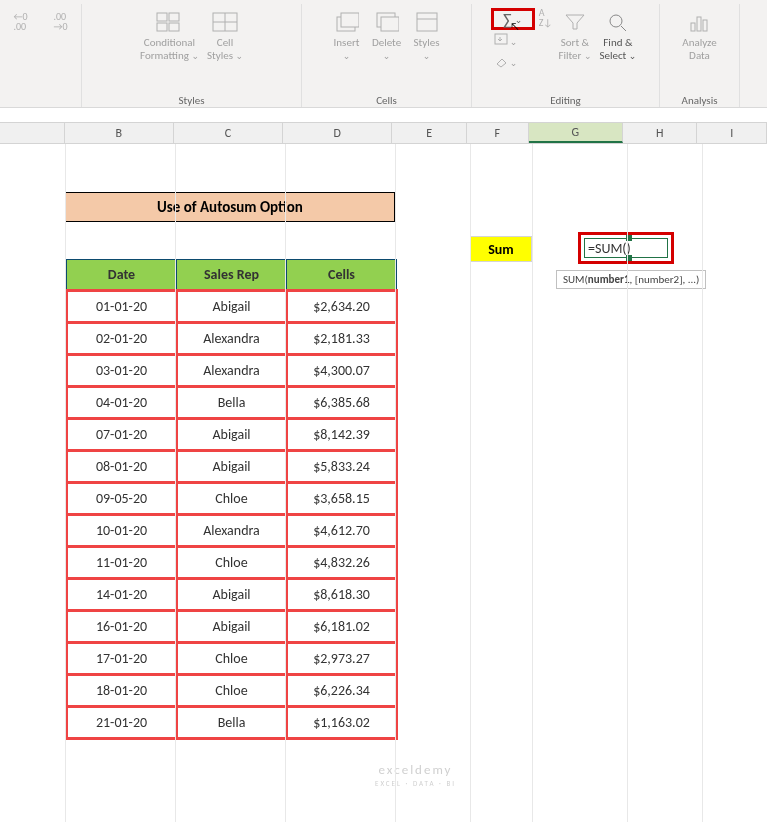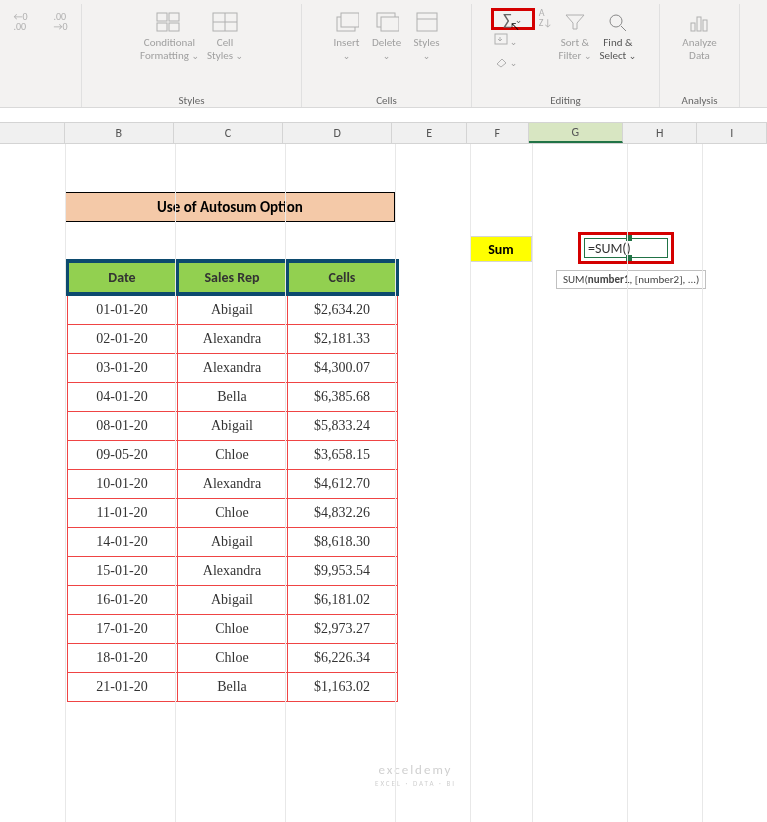--- a/index.html
+++ b/index.html
@@ -23,25 +23,25 @@
   .sheet-wrap { margin-top: 14px; }
   .col-headers { display: flex; border-top: 1px solid #d4d4d4; border-bottom: 1px solid #d4d4d4; background: #f0f0f0; font-size: 12px; }
   .col-h { height: 20px; display: flex; align-items: center; justify-content: center; border-right: 1px solid #d4d4d4; color: #555; }
   .col-h.active { background: #d8e6c2; border-bottom: 2px solid #217346; }
   .grid-area { position: relative; height: 690px; }
   .gridline-v { position: absolute; top: 0; bottom: 0; width: 1px; background: #e8e8e8; }
   
   
   .title-cell { position: absolute; left: 65px; top: 48px; width: 330px; height: 30px; background: #f4c9a8; border: 1px solid #000; display: flex; align-items: center; justify-content: center; font-weight: bold; font-size: 15px; color: #000; }
   .data-table { position: absolute; left: 65px; top: 115px; border-collapse: collapse; font-size: 14px; }
-  .data-table th { background: #92d050; border: 4px solid #0c4a6e; padding: 6px 0; font-weight: bold; text-align: center; }
+  .data-table th { background: #92d050; border: 1px solid #0c4a6e; padding: 6px 0; font-weight: bold; text-align: center; }
   .data-table th:nth-child(1) { width: 110px; }
   .data-table th:nth-child(2) { width: 110px; }
   .data-table th:nth-child(3) { width: 110px; }
-  .data-table td { border: 1px solid #ef4444; padding: 6px 0; text-align: center; height: 20px; font-family: Liberation Serif, serif; }
+  .data-table td { border: 3px solid #ef4444; padding: 6px 0; text-align: center; height: 20px; }
   
   
   .sum-label { position: absolute; left: 470px; top: 92px; width: 62px; height: 26px; background: #ffff00; display: flex; align-items: center; justify-content: center; font-weight: bold; font-size: 14px; border: 1px solid #d4d4d4; color: #000; }
   .sum-cell { position: absolute; left: 532px; top: 88px; width: 96px; height: 32px; border: 3px solid #d40000; display: flex; align-items: center; padding-left: 4px; font-size: 14px; margin-left: 46px; }
   .sum-cell-inner { border: 1px solid #217346; position: absolute; inset: 3px; display: flex; align-items: center; padding-left: 3px; }
   .green-dot { width: 6px; height: 6px; background: #217346; position: absolute; }
   .tooltip { position: absolute; left: 556px; top: 126px; background: #fff; border: 1px solid #c0c0c0; padding: 2px 6px; font-size: 11px; color: #444; }
   .tooltip b { font-weight: bold; }
   
   .watermark { position: absolute; left: 375px; top: 618px; font-size: 11px; color: #d0d0d0; text-align: center; line-height: 1.3; letter-spacing: 2px; }
@@ -232,20 +232,25 @@
             <td>03-01-20</td>
             <td>Alexandra</td>
             <td>$4,300.07</td>
           </tr>
           <tr>
             <td>04-01-20</td>
             <td>Bella</td>
             <td>$6,385.68</td>
           </tr>
           <tr>
+            <td>07-01-20</td>
+            <td>Abigail</td>
+            <td>$8,142.39</td>
+          </tr>
+          <tr>
             <td>08-01-20</td>
             <td>Abigail</td>
             <td>$5,833.24</td>
           </tr>
           <tr>
             <td>09-05-20</td>
             <td>Chloe</td>
             <td>$3,658.15</td>
           </tr>
           <tr>
@@ -255,25 +260,20 @@
           </tr>
           <tr>
             <td>11-01-20</td>
             <td>Chloe</td>
             <td>$4,832.26</td>
           </tr>
           <tr>
             <td>14-01-20</td>
             <td>Abigail</td>
             <td>$8,618.30</td>
-          </tr>
-          <tr>
-            <td>15-01-20</td>
-            <td>Alexandra</td>
-            <td>$9,953.54</td>
           </tr>
           <tr>
             <td>16-01-20</td>
             <td>Abigail</td>
             <td>$6,181.02</td>
           </tr>
           <tr>
             <td>17-01-20</td>
             <td>Chloe</td>
             <td>$2,973.27</td>

